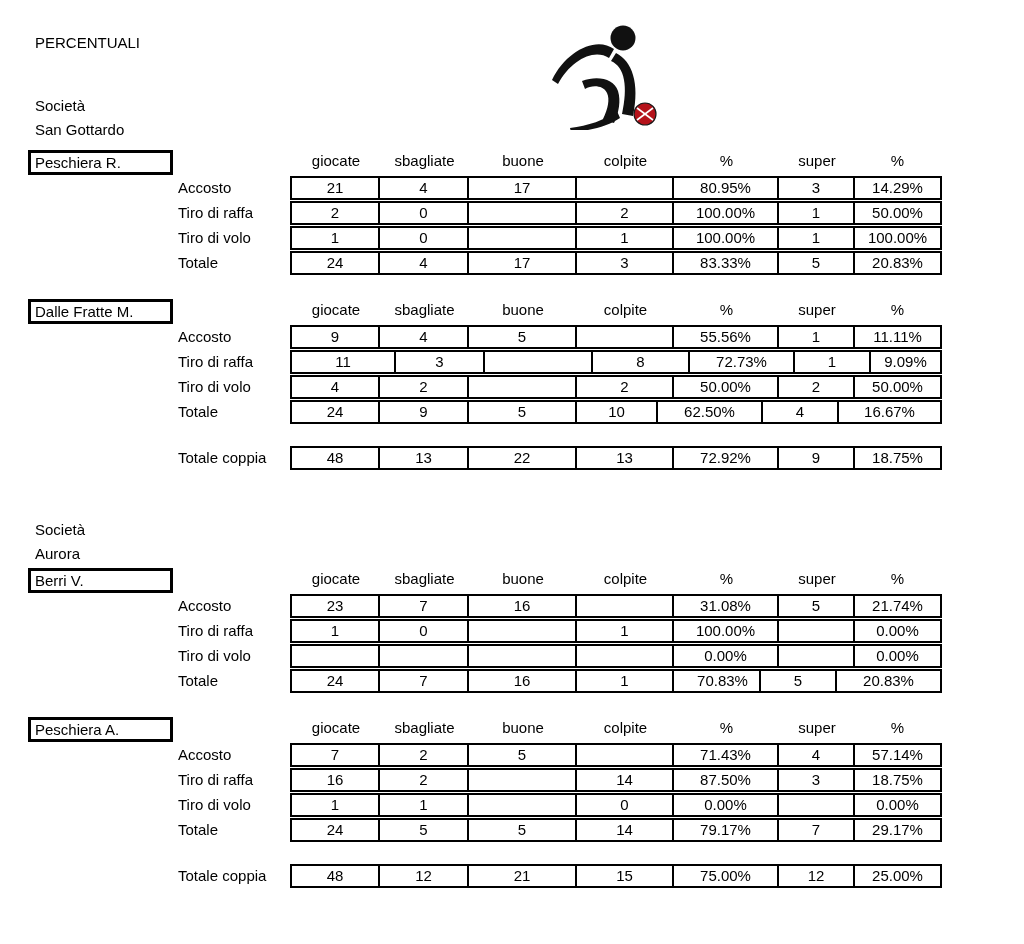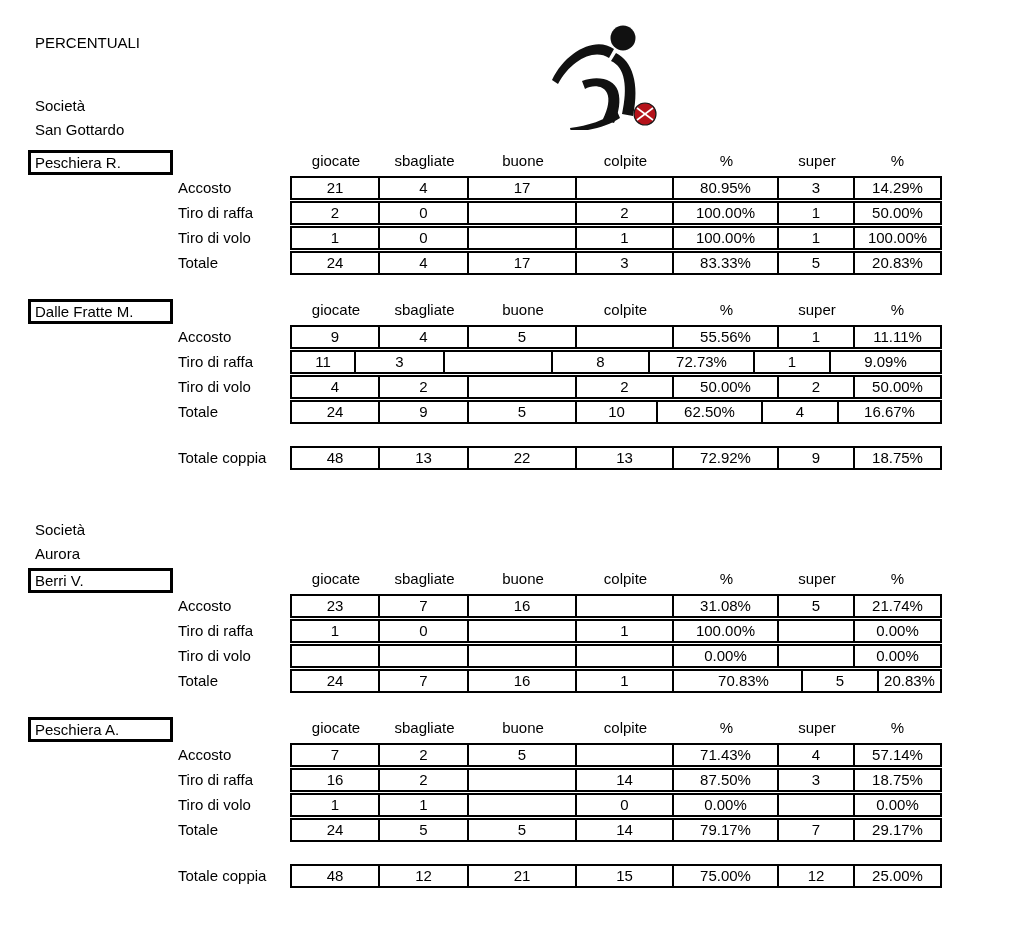--- a/index.html
+++ b/index.html
@@ -124,21 +124,21 @@
           <div class="tcell" style="width: 88px;">9</div>
           <div class="tcell" style="width: 89px;">4</div>
           <div class="tcell" style="width: 108px;">5</div>
           <div class="tcell" style="width: 97px;"></div>
           <div class="tcell" style="width: 105px;">55.56%</div>
           <div class="tcell" style="width: 76px;">1</div>
           <div class="tcell last">11.11%</div>
         </div>
         <div class="rlabel" style="left: 150px; top: 51px;">Tiro di raffa</div>
         <div class="trow" style="left: 262px; top: 51px;">
-          <div class="tcell" style="width: 64px;">11</div>
+          <div class="tcell" style="width: 104px;">11</div>
           <div class="tcell" style="width: 89px;">3</div>
           <div class="tcell" style="width: 108px;"></div>
           <div class="tcell" style="width: 97px;">8</div>
           <div class="tcell" style="width: 105px;">72.73%</div>
           <div class="tcell" style="width: 76px;">1</div>
           <div class="tcell last">9.09%</div>
         </div>
         <div class="rlabel" style="left: 150px; top: 76px;">Tiro di volo</div>
         <div class="trow" style="left: 262px; top: 76px;">
           <div class="tcell" style="width: 88px;">4</div>
@@ -214,21 +214,21 @@
           <div class="tcell" style="width: 105px;">0.00%</div>
           <div class="tcell" style="width: 76px;"></div>
           <div class="tcell last">0.00%</div>
         </div>
         <div class="rlabel" style="left: 150px; top: 101px;">Totale</div>
         <div class="trow" style="left: 262px; top: 101px;">
           <div class="tcell" style="width: 88px;">24</div>
           <div class="tcell" style="width: 89px;">7</div>
           <div class="tcell" style="width: 108px;">16</div>
           <div class="tcell" style="width: 97px;">1</div>
-          <div class="tcell" style="width: 129px; padding-left: 12px;">70.83%</div>
+          <div class="tcell" style="width: 87px; padding-left: 12px;">70.83%</div>
           <div class="tcell" style="width: 76px;">5</div>
           <div class="tcell last">20.83%</div>
         </div>
       </div>
       <div class="pblock" style="left: 28px; top: 717px;">
         <div class="namebox">Peschiera A.</div>
         <div class="hrow" style="left: 262px; top: 0px;">
           <div class="hcell" style="width: 88px;">giocate</div>
           <div class="hcell" style="width: 89px;">sbagliate</div>
           <div class="hcell" style="width: 108px;">buone</div>

